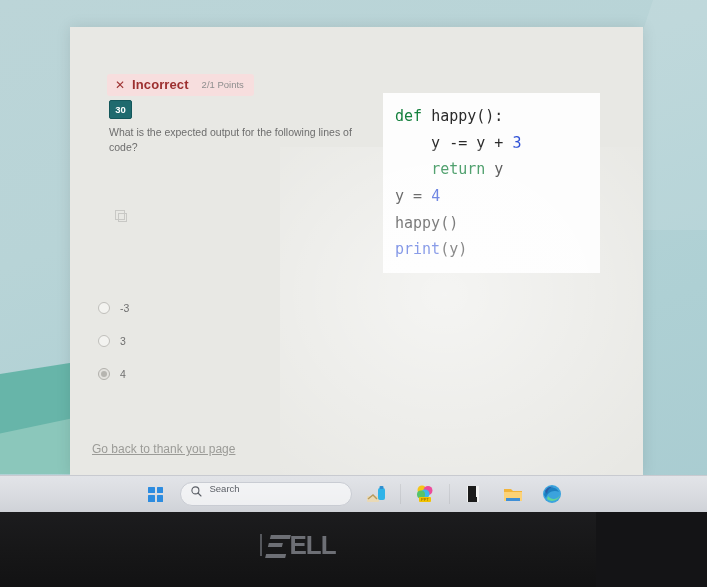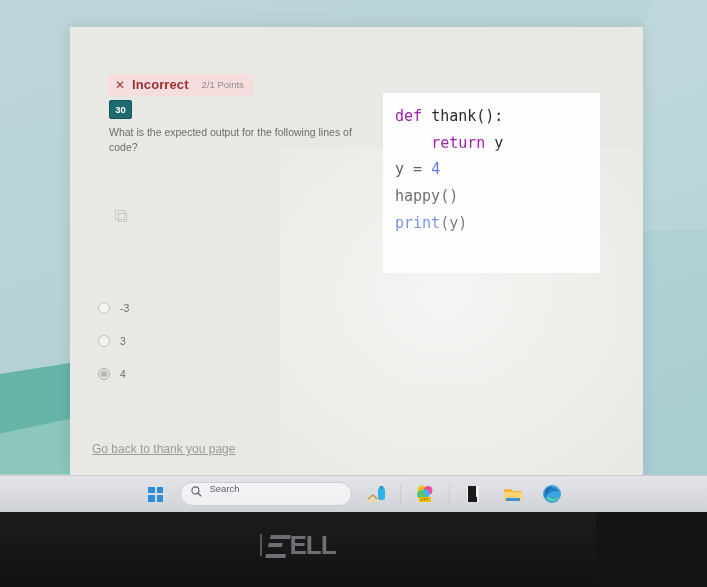--- a/index.html
+++ b/index.html
@@ -126,21 +126,21 @@
     width: 217px; height: 180px;
     background: #fdfdfd;
     padding: 10px 12px;
     font-family: "DejaVu Sans Mono", monospace;
     font-size: 15px;
     line-height: 1.78;
     color: #2b2b2b;
     white-space: pre;
     overflow: hidden;
   }
-  .kw { color: #a21caf; }
+  .kw { color: #15803d; }
   .num { color: #2d4fd6; }
   .fn { color: #2d4fd6; }
 
   
   .options { position: absolute; left: 22px; top: 264px; width: 280px; }
   .option {
     display: flex; align-items: center; gap: 10px;
     height: 33px;
     padding-left: 6px;
   }
@@ -290,21 +290,21 @@
 
       <div class="qtext">What is the expected output for the following lines of code?</div>
 
       <span class="small-icon">
         <svg width="13" height="13" viewBox="0 0 13 13">
           <rect x="0.5" y="0.5" width="9" height="9" fill="none" stroke="#8d8d8d" stroke-width="1"></rect>
           <rect x="3.5" y="3.5" width="8" height="8" fill="none" stroke="#8d8d8d" stroke-width="1"></rect>
         </svg>
       </span>
 
-      <div id="code-block"><div><span class="kw">def </span><span>thank():</span></div><div><span>    </span><span class="kw">return</span><span> y</span></div><div><span>y = </span><span class="num">4</span></div><div><span>happy()</span></div><div><span class="fn">print</span><span>(y)</span></div></div>
+      <div id="code-block"><div><span class="kw">def </span><span>happy():</span></div><div><span>    y -= y + </span><span class="num">3</span></div><div><span>    </span><span class="kw">return</span><span> y</span></div><div><span>y = </span><span class="num">4</span></div><div><span>happy()</span></div><div><span class="fn">print</span><span>(y)</span></div></div>
 
       <div class="options">
           <div class="option">
             <span class="radio"></span>
             <span class="option-label">-3</span>
           </div>
           <div class="option">
             <span class="radio"></span>
             <span class="option-label">3</span>
           </div>

